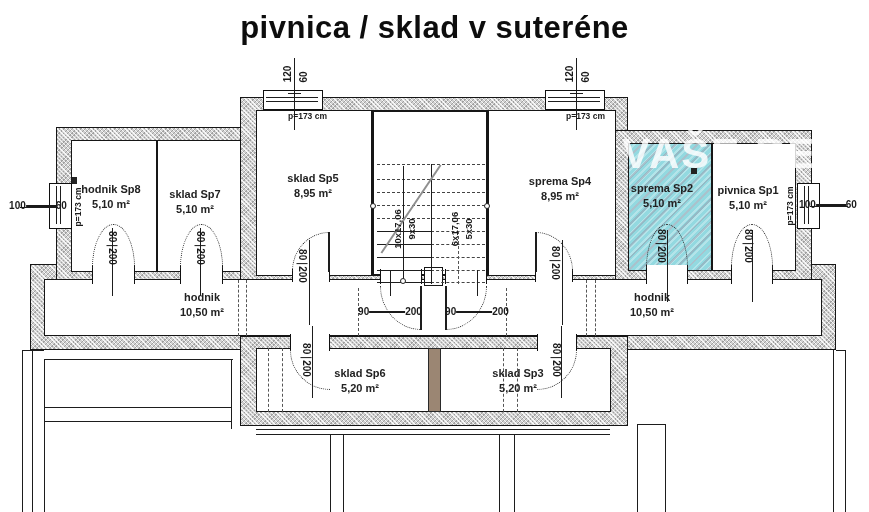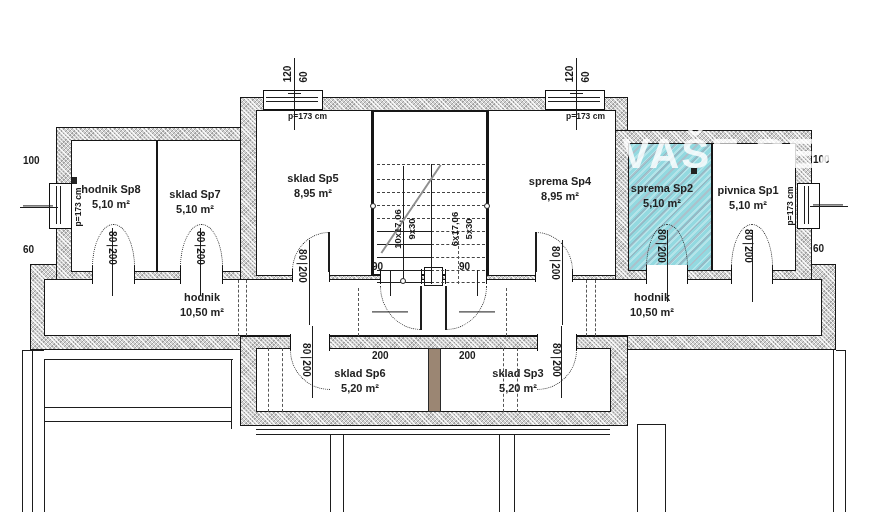--- a/index.html
+++ b/index.html
@@ -31,33 +31,34 @@
   .arc-qtr{border-top:1.4px dotted #2d2d2d;border-right:1.4px dotted #2d2d2d;border-radius:0 100% 0 0;}
   .arc-qbl{border-bottom:1.4px dotted #2d2d2d;border-left:1.4px dotted #2d2d2d;border-radius:0 0 0 100%;}
   .arc-qbr{border-bottom:1.4px dotted #2d2d2d;border-right:1.4px dotted #2d2d2d;border-radius:0 0 100% 0;}
   .lbl{font-weight:bold;font-size:11px;line-height:1.35;color:#222;text-align:center;
        transform:translate(-50%,-50%);white-space:nowrap;}
   .dim{font-weight:bold;font-size:10px;color:#1a1a1a;white-space:nowrap;}
   .rotm{transform:translate(-50%,-50%) rotate(-90deg);}
   .rotp{transform:translate(-50%,-50%) rotate(90deg);}
   .frac{display:flex;align-items:center;gap:2.5px;}
   .frac .sep{width:1px;height:11px;background:#1a1a1a;}
-  .stack{display:flex;flex-direction:column;align-items:flex-start;transform:translate(-50%,-50%);line-height:1.2;gap:38px;}
+  .stack{display:flex;flex-direction:row;align-items:center;transform:translate(-50%,-50%);line-height:1.2;}
   .stack .bar{height:1.2px;background:#1a1a1a;}
   .circ{border:1.3px solid #222;border-radius:50%;background:#fff;transform:translate(-50%,-50%);}
   .mark{background:#222;}
   .diag{height:0;border-top:2px solid #8f8f8f;transform:translate(-50%,-50%) rotate(-56deg);}
   .title{font-weight:bold;font-size:31px;color:#0d0d0d;text-align:center;width:100%;letter-spacing:.5px;}
   .wm{font-weight:bold;font-size:42px;color:rgba(255,255,255,.82);letter-spacing:2px;white-space:nowrap;}
 </style>
 </head>
 <body>
 
 <div id="canvas">
 
+  <div class="a title" style="left:0;top:10px;">pivnica / sklad v suteréne</div>
 
   <div class="a hl" style="left:22px;top:350px;width:22px;"></div>
   <div class="a vl" style="left:22px;top:350px;height:162px;"></div>
   <div class="a vl" style="left:32px;top:350px;height:162px;"></div>
   <div class="a hl" style="left:44px;top:359px;width:189px;"></div>
   <div class="a vl" style="left:44px;top:359px;height:153px;"></div>
   <div class="a hl" style="left:44px;top:407px;width:187px;"></div>
   <div class="a hl" style="left:44px;top:421px;width:187px;"></div>
   <div class="a vl" style="left:231px;top:359px;height:70px;"></div>
   <div class="a hl" style="left:256px;top:429px;width:354px;"></div>

